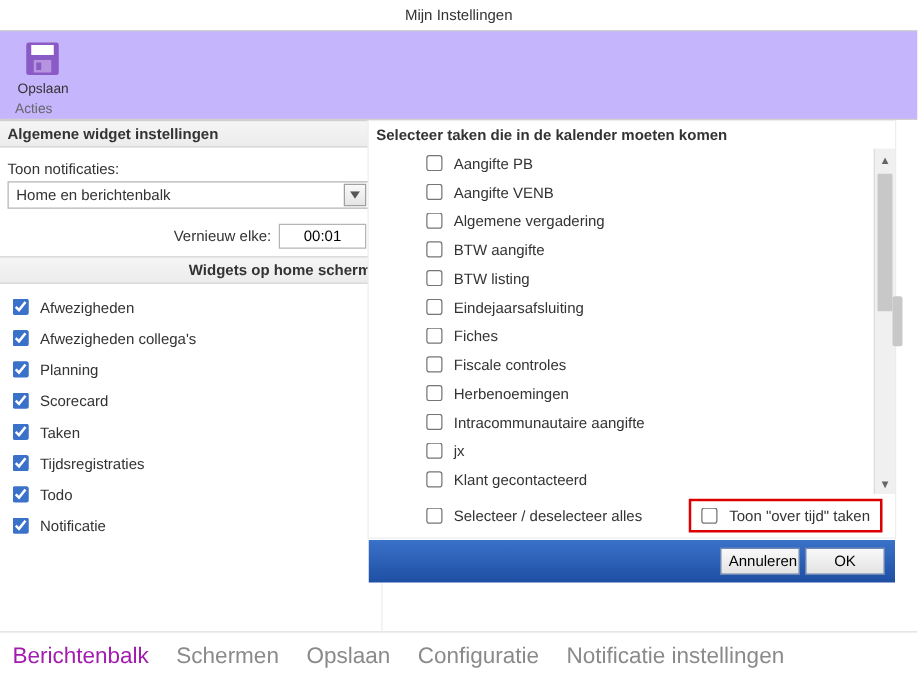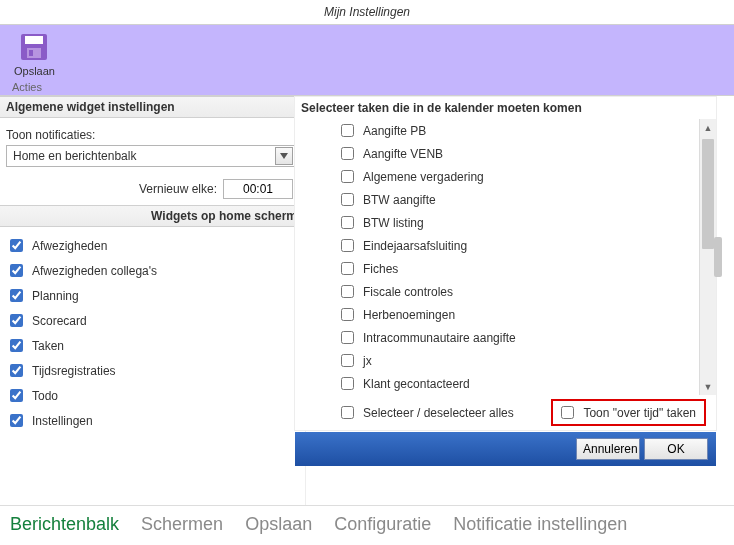--- a/index.html
+++ b/index.html
@@ -19,21 +19,20 @@
     display: flex;
     flex-direction: column;
   }
   .titlebar {
     height: 24px;
     line-height: 24px;
     text-align: center;
     font-size: 12px;
     color: #333;
     background: #fff;
-    font-style: italic;
   }
   .ribbon {
     border-top: 1px solid #d0d0d0;
     border-bottom: 1px solid #d0d0d0;
     background: #c4b5fd;
     padding: 4px 24px 2px 8px;
   }
   .ribbon-group {
     display: inline-flex;
     flex-direction: column;
@@ -195,21 +194,21 @@
   }
   
   .bottom-tabs {
     border-top: 1px solid #ddd;
     padding: 8px 10px 10px 10px;
     display: flex; align-items: center; gap: 22px;
     font-size: 18px;
     color: #8a8a8a;
   }
   .bottom-tabs .tab { cursor: pointer; }
-  .bottom-tabs .tab.active { color: #15803d; }
+  .bottom-tabs .tab.active { color: #a21caf; }
 </style>
 </head>
 <body>
 
 <div class="window">
 
   <div class="titlebar">Mijn Instellingen</div>
 
   <div class="ribbon">
     <div class="ribbon-group">
@@ -271,21 +270,21 @@
           <label class="cb-row">
             <input type="checkbox" checked="" style="">
             <span>Tijdsregistraties</span>
           </label>
           <label class="cb-row">
             <input type="checkbox" checked="" style="">
             <span>Todo</span>
           </label>
           <label class="cb-row">
             <input type="checkbox" checked="" style="">
-            <span>Instellingen</span>
+            <span>Notificatie</span>
           </label>
         </div>
     </div>
 
     <div class="right-dialog">
       <div class="dlg-title">Selecteer taken die in de kalender moeten komen</div>
       <div class="dlg-body">
         <div class="task-list" id="task-list">
             <label class="task-row">
               <input type="checkbox" style="">

